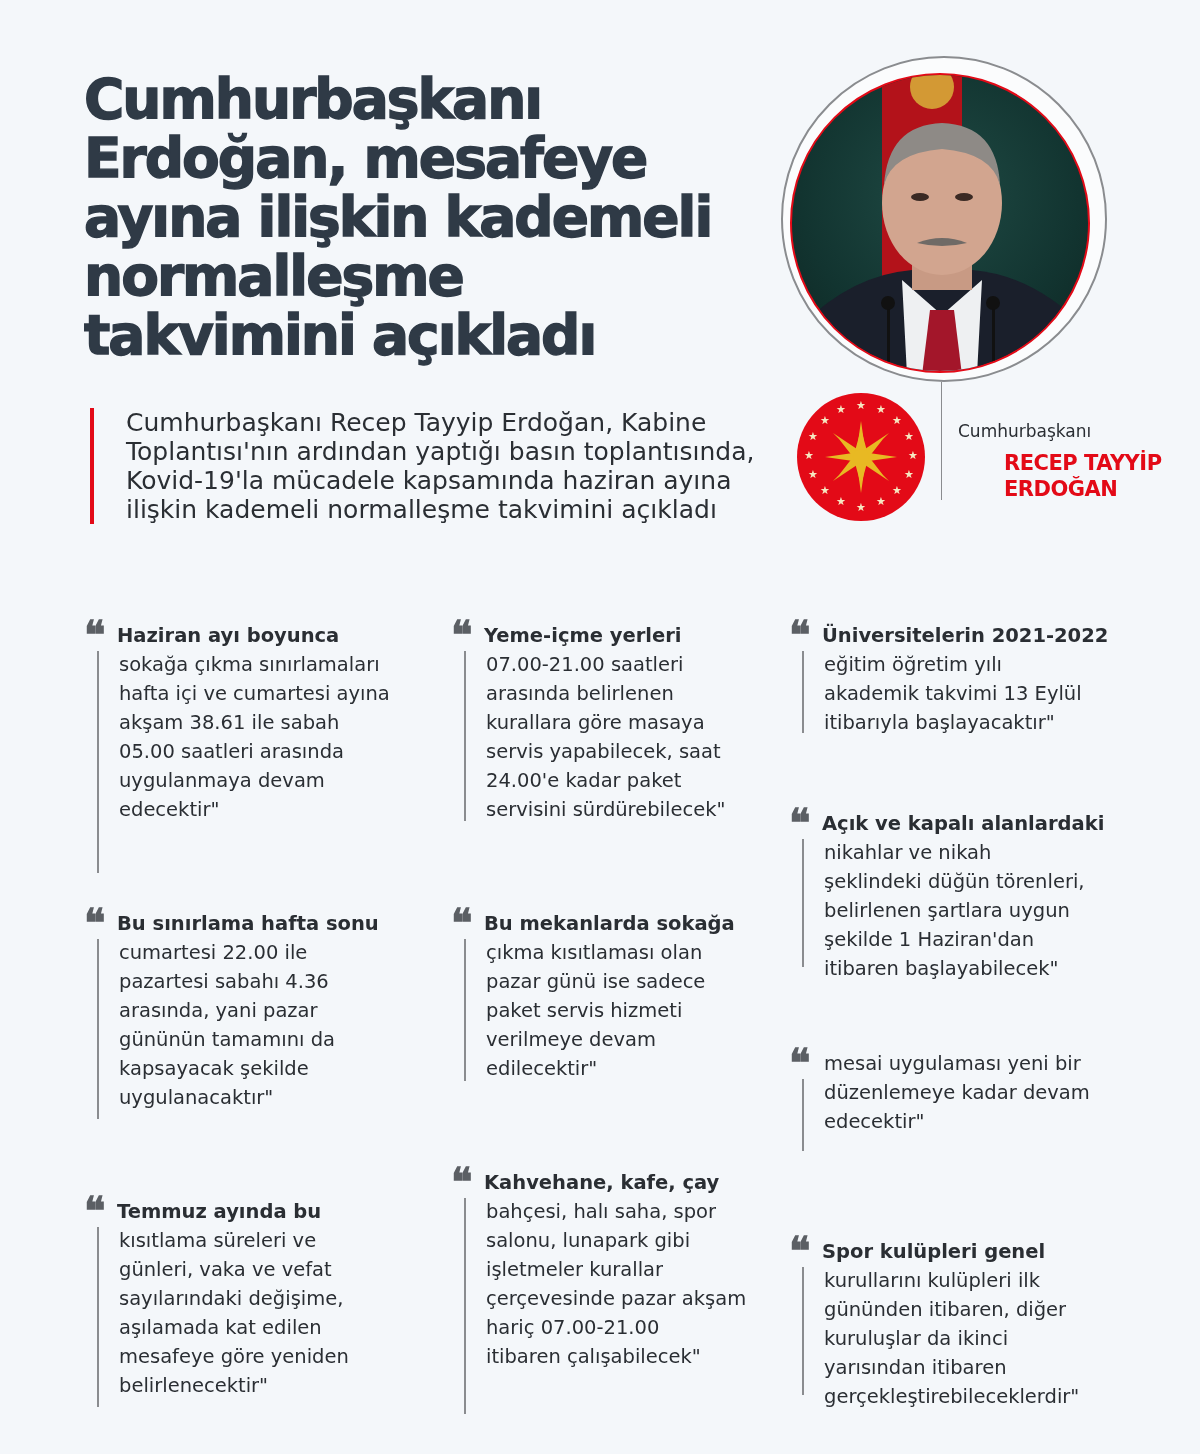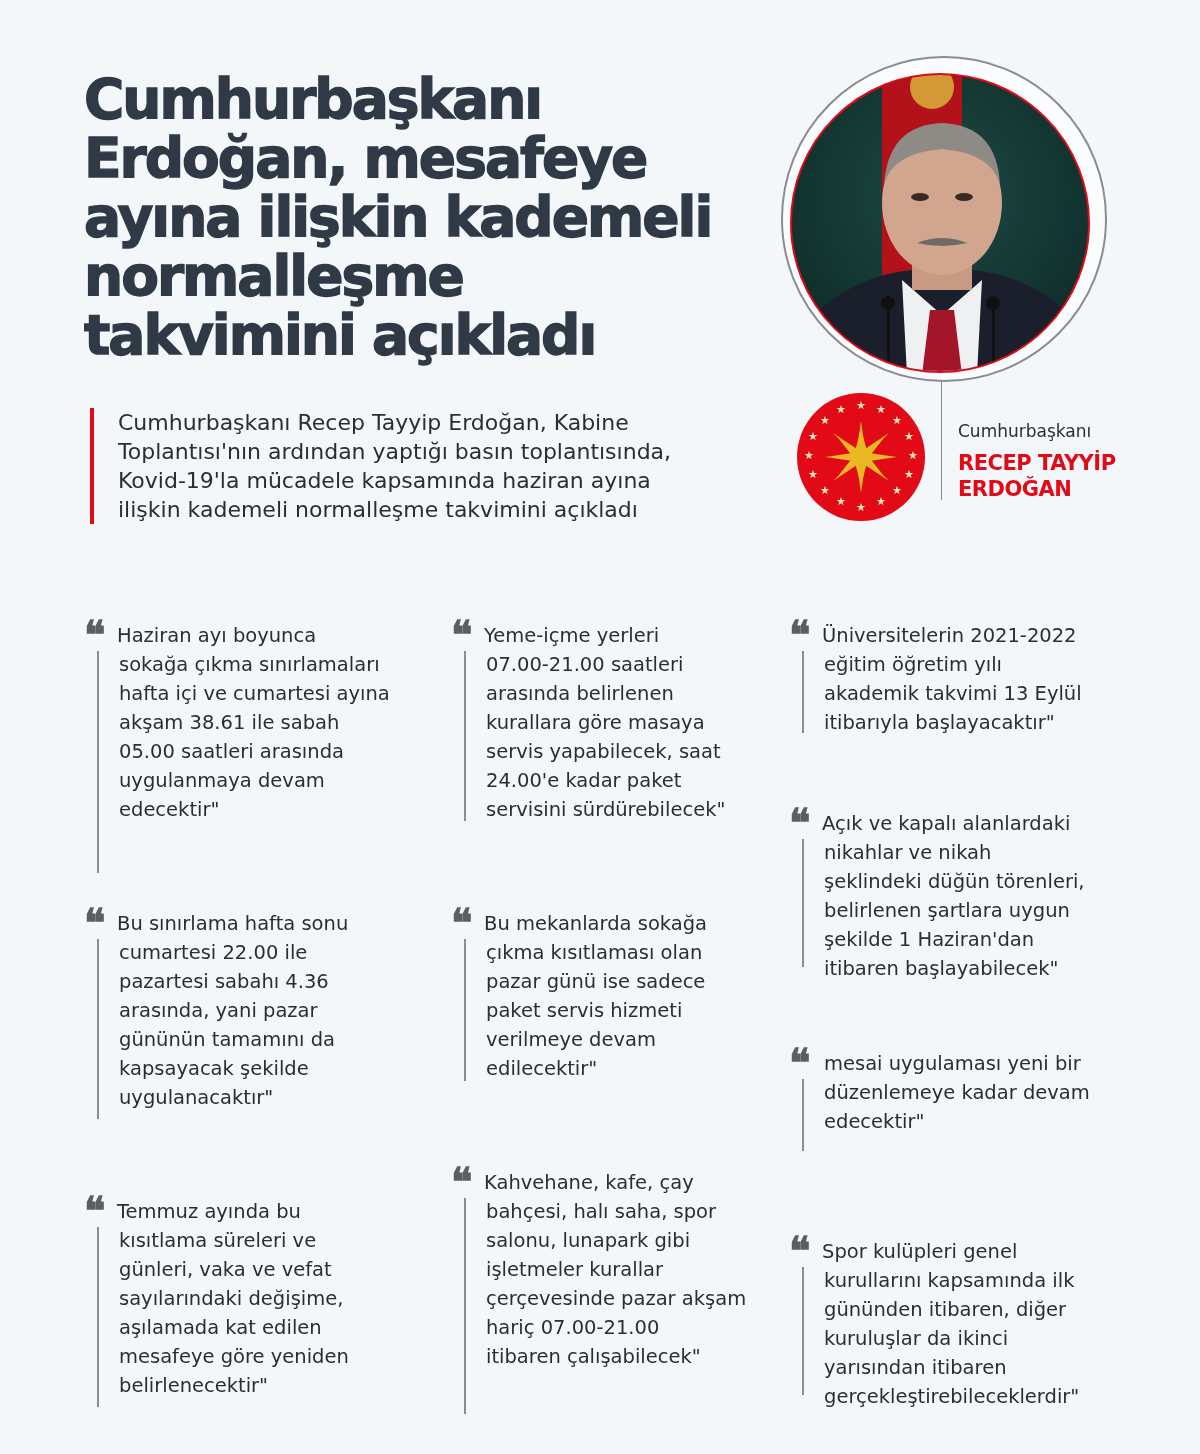--- a/index.html
+++ b/index.html
@@ -22,22 +22,22 @@
       letter-spacing: -2px;
       color: #2f3a46;
       -webkit-text-stroke: 1.4px #2f3a46;
     }
     .headline span { display: block; white-space: nowrap; }
     .lead {
       position: absolute;
       left: 90px; top: 408px;
       width: 600px;
       border-left: 4px solid #e30a17;
-      padding-left: 24px;
-      font-size: 22px;
+      padding-left: 32px;
+      font-size: 25px;
       line-height: 29px;
       color: #2a2e33;
     }
     .lead span { display: block; white-space: nowrap; }
 
     .portrait-ring {
       position: absolute;
       left: 781px; top: 56px;
       width: 326px; height: 326px;
       border-radius: 50%;
@@ -78,21 +78,21 @@
       line-height: 22px;
     }
     .president-caption .name {
       margin-top: 8px;
       font-weight: 900;
       font-size: 21px;
       line-height: 26px;
       color: #e30a17;
       letter-spacing: -0.5px;
     }
-    .president-caption .name span { display: block; }
+    .president-caption .name span { display: block; margin-left: 46px; }
 
     .quote {
       position: absolute;
       width: 330px;
     }
     .quote .qmark {
       position: absolute;
       left: 0; top: -6px;
       font-family: "DejaVu Serif", serif;
       font-weight: bold;
@@ -107,21 +107,21 @@
       width: 2px;
       background: #8a8c8f;
     }
     .quote .qtext {
       position: absolute;
       left: 35px; top: 0;
       font-size: 19.5px;
       line-height: 29px;
       color: #2a2e33;
     }
-    .quote .qtext .first { margin-left: -2px; }
+    .quote .qtext .first { margin-left: -2px; font-weight: bold; }
     .quote .qtext span { display: block; white-space: nowrap; }
   </style>
 </head>
 <body>
 
 <h1 class="headline">
   <span>Cumhurbaşkanı</span>
   <span>Erdoğan, mesafeye</span>
   <span>ayına ilişkin kademeli</span>
   <span>normalleşme</span>
@@ -318,19 +318,19 @@
     <span>düzenlemeye kadar devam</span>
     <span>edecektir"</span>
   </div>
 </div>
 
 <div class="quote" style="left:789px; top:1237px;">
   <div class="qmark">❝</div>
   <div class="qline" style="height:128px;"></div>
   <div class="qtext">
     <span class="first">Spor kulüpleri genel</span>
-    <span>kurullarını kapsamında ilk</span>
+    <span>kurullarını kulüpleri ilk</span>
     <span>gününden itibaren, diğer</span>
     <span>kuruluşlar da ikinci</span>
     <span>yarısından itibaren</span>
     <span>gerçekleştirebileceklerdir"</span>
   </div>
 </div>
 
 </body></html>

